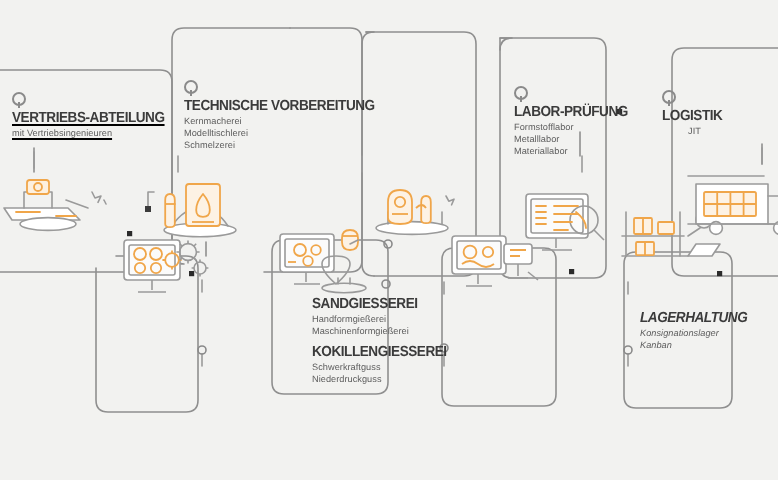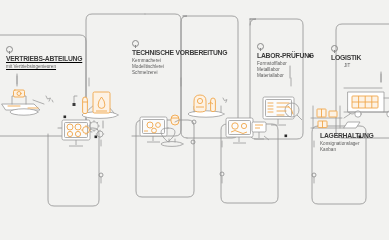--- a/index.html
+++ b/index.html
@@ -255,44 +255,56 @@
 
   <div class="card" style="left:6px;top:46px;text-decoration:underline;">
     <div class="pin"></div>
     <div class="title">VERTRIEBS-ABTEILUNG</div>
     <div class="sublist">
       <div class="sub">mit Vertriebsingenieuren</div>
     </div>
   </div>
 
 
-  <div class="card" style="left:92px;top:40px;margin-left:40px;">
+  <div class="card" style="left:92px;top:40px;">
     <div class="pin"></div>
     <div class="title">TECHNISCHE VORBEREITUNG</div>
     <div class="sublist">
       <div class="sub">Kernmacherei</div>
       <div class="sub">Modelltischlerei</div>
       <div class="sub">Schmelzerei</div>
     </div>
   </div>
 
+  <div class="card" style="left:156px;top:147px;">
+    <div class="title">SANDGIESSEREI</div>
+    <div class="sublist">
+      <div class="sub">Handformgießerei</div>
+      <div class="sub">Maschinenformgießerei</div>
+    </div>
+    <div class="title" style="margin-top:1.5px;">KOKILLENGIESSEREI</div>
+    <div class="sublist">
+      <div class="sub">Schwerkraftguss</div>
+      <div class="sub">Niederdruckguss</div>
+    </div>
+  </div>
 
 
 
   <div class="card" style="left:257px;top:43px;">
     <div class="pin"></div>
     <div class="title">LABOR-PRÜFUNG</div>
     <div class="sublist">
       <div class="sub">Formstofflabor</div>
       <div class="sub">Metalllabor</div>
       <div class="sub">Materiallabor</div>
     </div>
   </div>
 
-  <div class="card" style="left:320px;top:131px;">
+  <div class="card" style="left:320px;top:154px;font-style:italic;">
     <div class="title">LAGERHALTUNG</div>
     <div class="sublist">
       <div class="sub">Konsignationslager</div>
       <div class="sub">Kanban</div>
     </div>
   </div>
 
   <div class="card" style="left:331px;top:45px;text-align:center;">
     <div class="pin"></div>
     <div class="title">LOGISTIK</div>

